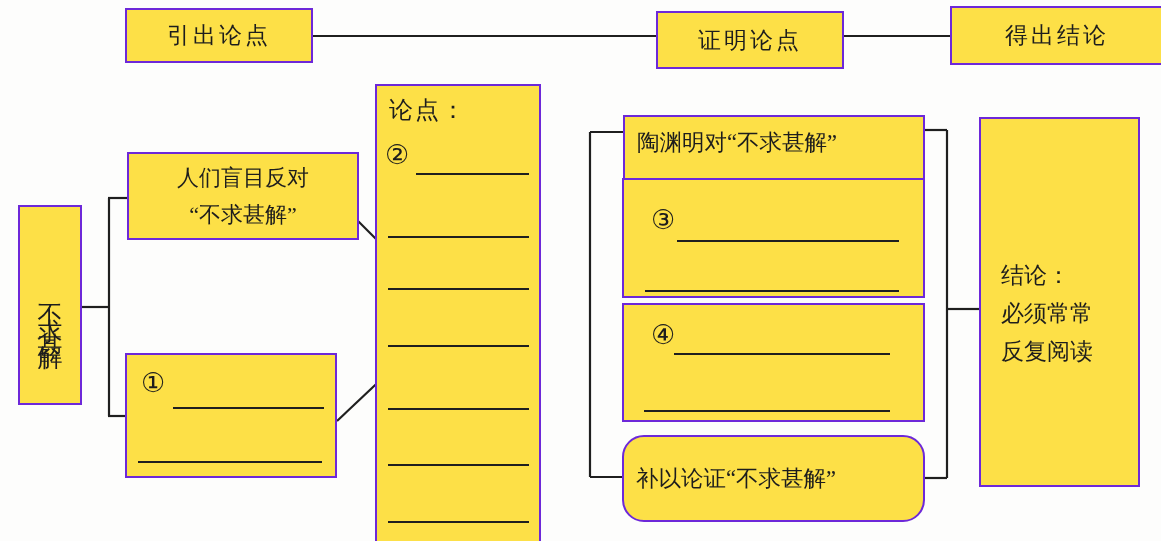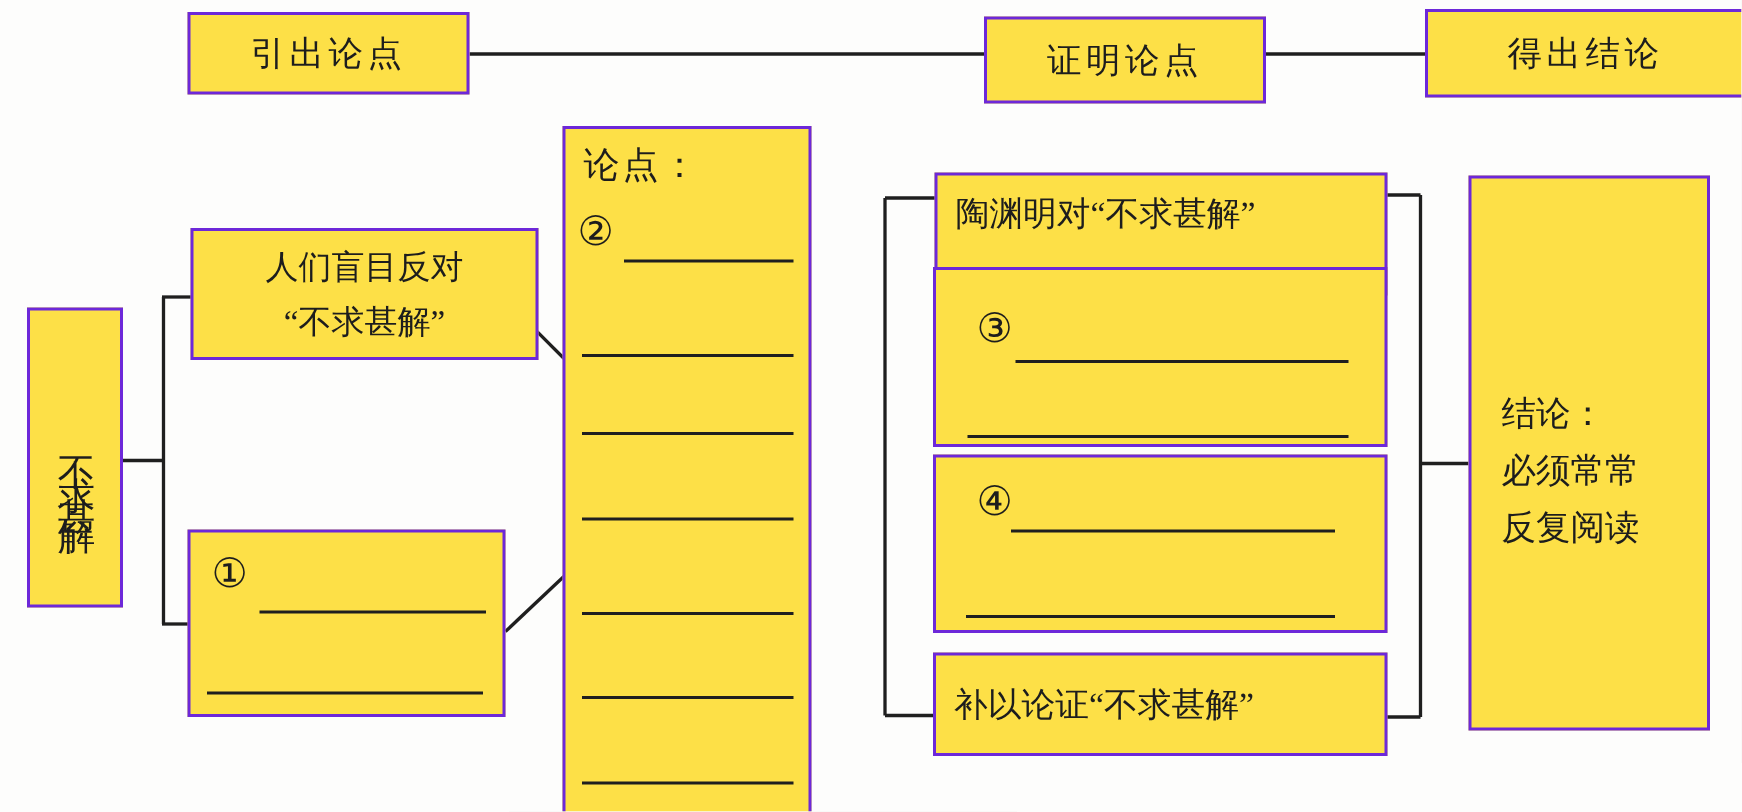--- a/index.html
+++ b/index.html
@@ -123,21 +123,21 @@
     <div class="blank" style="left:53px;top:60px;width:222px;"></div>
     <div class="blank" style="left:21px;top:110px;width:254px;"></div>
   </div>
 
   <div class="box" style="left:622px;top:303px;width:303px;height:119px;">
     <span class="marker" style="position:absolute;left:27px;top:14px;">④</span>
     <div class="blank" style="left:50px;top:48px;width:216px;"></div>
     <div class="blank" style="left:20px;top:105px;width:246px;"></div>
   </div>
 
-  <div class="box" style="left:622px;top:435px;width:303px;height:69px;">
+  <div class="box" style="left:622px;top:435px;width:303px;height:87px;border-radius:22px;">
     <div class="supplement-text">补以论证“不求甚解”</div>
   </div>
 
   <div class="box" style="left:979px;top:117px;width:161px;height:370px;">
     <div class="conclusion-text">
       <div>结论：</div>
       <div>必须常常</div>
       <div>反复阅读</div>
     </div>
   </div>

